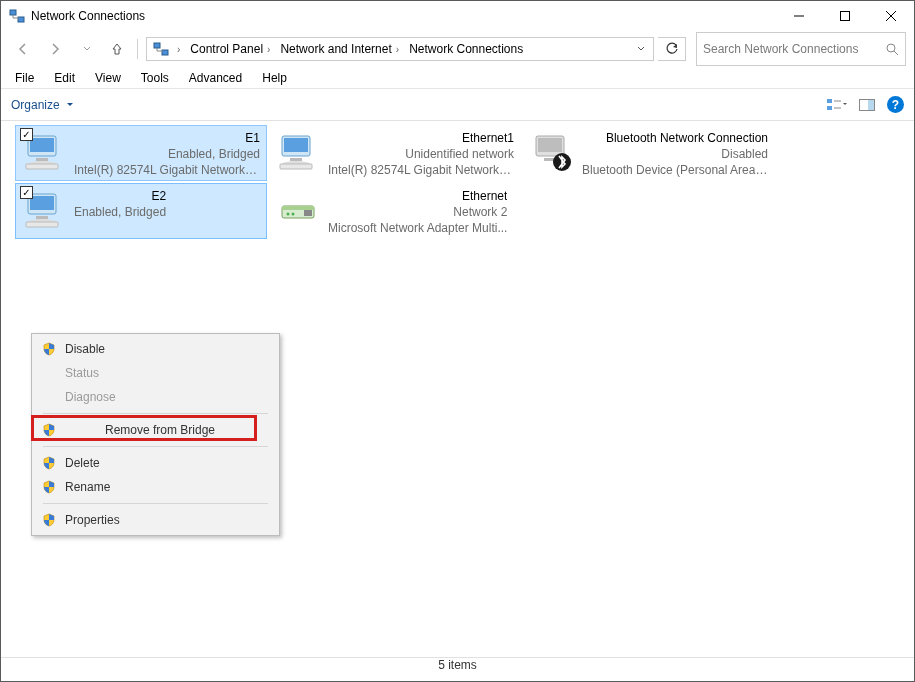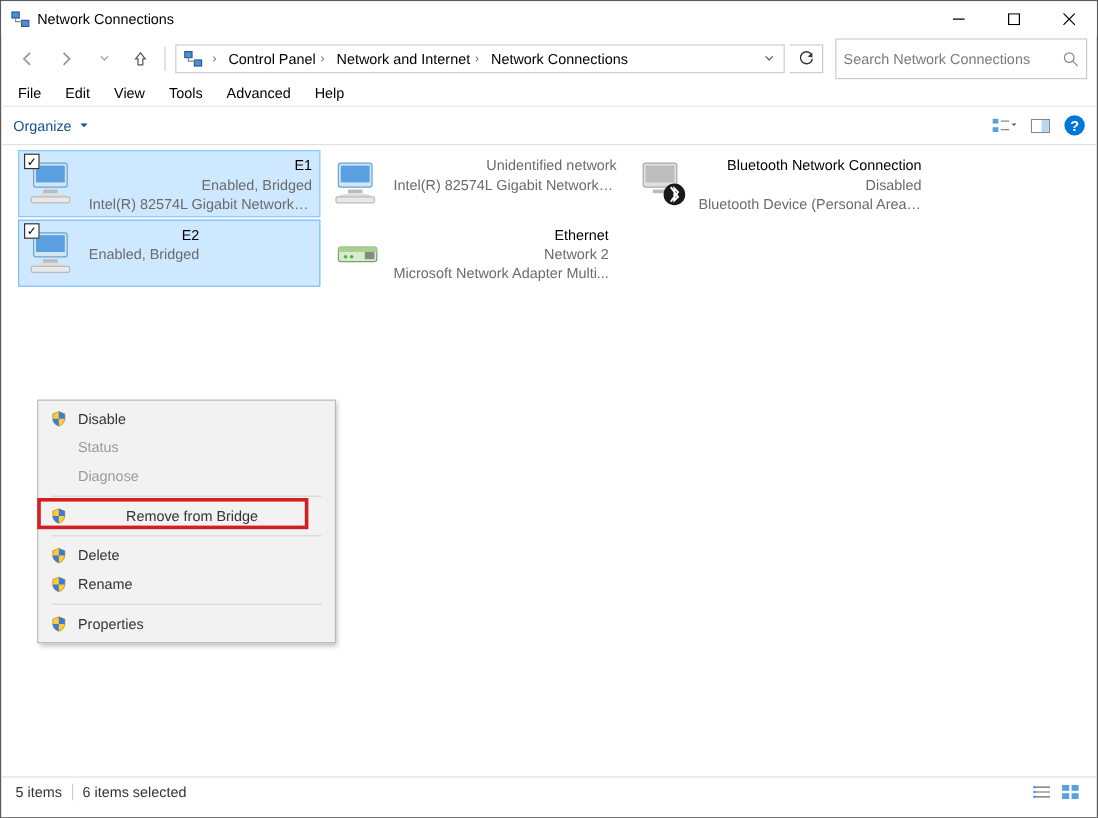--- a/index.html
+++ b/index.html
@@ -55,21 +55,21 @@
 
 .ctxmenu { position: absolute; left: 30px; top: 212px; width: 249px; background: #f2f2f2; border: 1px solid #bcbcbc; box-shadow: 2px 2px 4px rgba(0,0,0,.25); padding: 3px; z-index: 10; }
 .ctx-item { height: 24px; display: flex; align-items: center; gap: 8px; padding: 0 8px 0 6px; color: #333; position: relative; }
 .ctx-item.disabled { color: #9a9a9a; }
 .ctx-item .shield { width: 16px; height: 16px; display: inline-flex; align-items: center; justify-content: center; }
 .ctx-item .spacer-shield { width: 16px; }
 .ctx-sep { height: 1px; background: #d6d6d6; margin: 4px 8px; }
 .ctx-highlight { position: absolute; left: 30px; top: 294px; width: 226px; height: 26px; border: 3px solid #d41f1f; z-index: 11; pointer-events: none; }
 
 
-.statusbar { position: absolute; bottom: 10px; left: 0; right: 0; height: 24px; border-top: 1px solid #e1e1e1; display: flex; align-items: center; padding: 0 12px; gap: 8px; color: #333; }
+.statusbar { position: absolute; bottom: 0; left: 0; right: 0; height: 24px; border-top: 1px solid #e1e1e1; display: flex; align-items: center; padding: 0 12px; gap: 8px; color: #333; flex-direction: column; }
 .status-sep { width: 1px; height: 14px; background: #d0d0d0; }
 .statusbar-right { margin-left: auto; display: flex; gap: 4px; }
 .view-btn { width: 20px; height: 18px; display: flex; align-items: center; justify-content: center; color: #666; }
 
 
 svg { display: block; }
 </style>
 </head>
 <body>
 
@@ -230,20 +230,21 @@
         <div class="conn-icon">
           <svg width="44" height="44" viewBox="0 0 44 44">
             <rect x="6" y="6" width="28" height="20" rx="2" fill="#cfe6f7" stroke="#6aa3cc"></rect>
             <rect x="8" y="8" width="24" height="14" fill="#5aa0e0"></rect>
             <rect x="14" y="28" width="12" height="3" fill="#bbb"></rect>
             <ellipse cx="20" cy="34" rx="14" ry="3" fill="#ddd"></ellipse>
             <rect x="4" y="34" width="32" height="5" rx="1" fill="#e8e8e8" stroke="#bbb"></rect>
           </svg>
         </div>
         <div class="conn-text">
+          <div class="conn-name">Ethernet1</div>
           <div class="conn-status">Unidentified network</div>
           <div class="conn-device">Intel(R) 82574L Gigabit Network C...</div>
         </div>
       </div>
       <div class="conn">
         <div class="conn-icon">
           <svg width="44" height="44" viewBox="0 0 44 44">
             <rect x="6" y="6" width="28" height="20" rx="2" fill="#e0e0e0" stroke="#aaa"></rect>
             <rect x="8" y="8" width="24" height="14" fill="#bdbdbd"></rect>
             <rect x="14" y="28" width="12" height="3" fill="#bbb"></rect>

